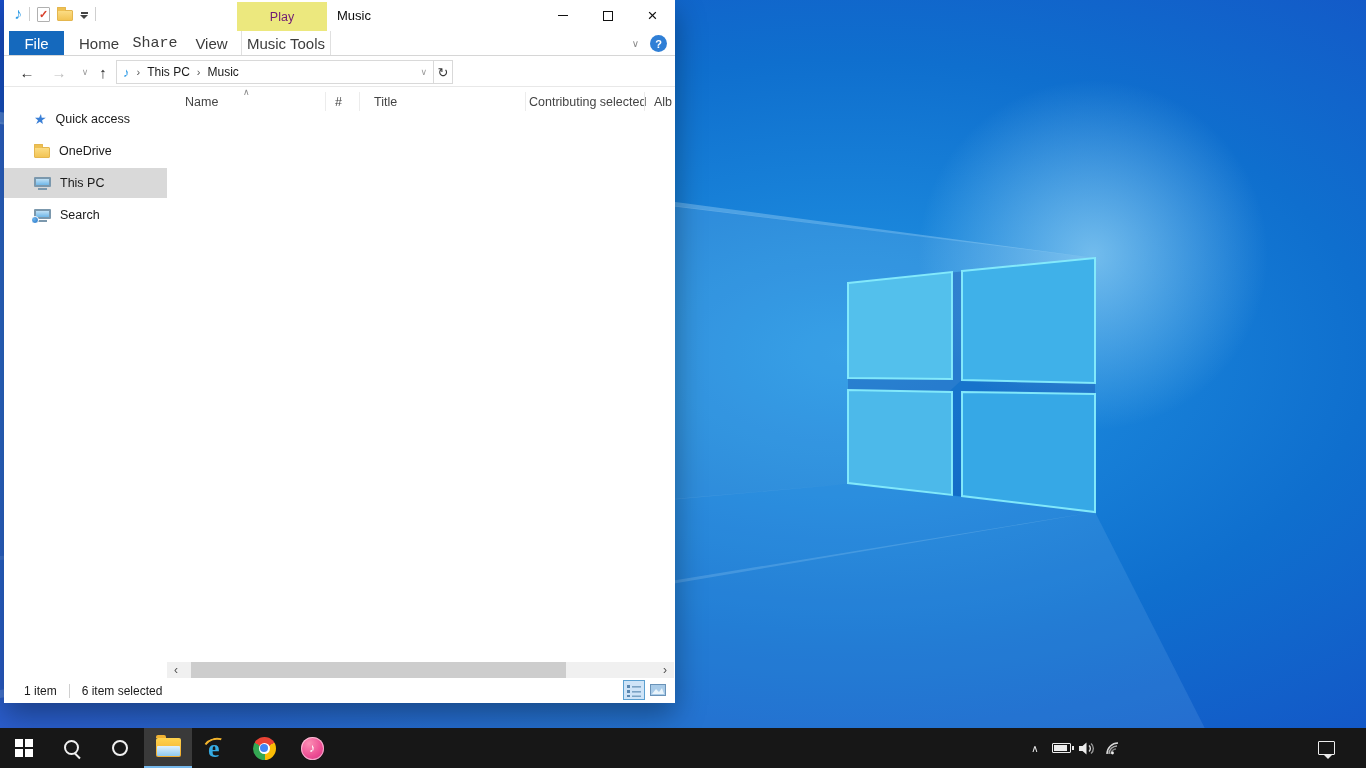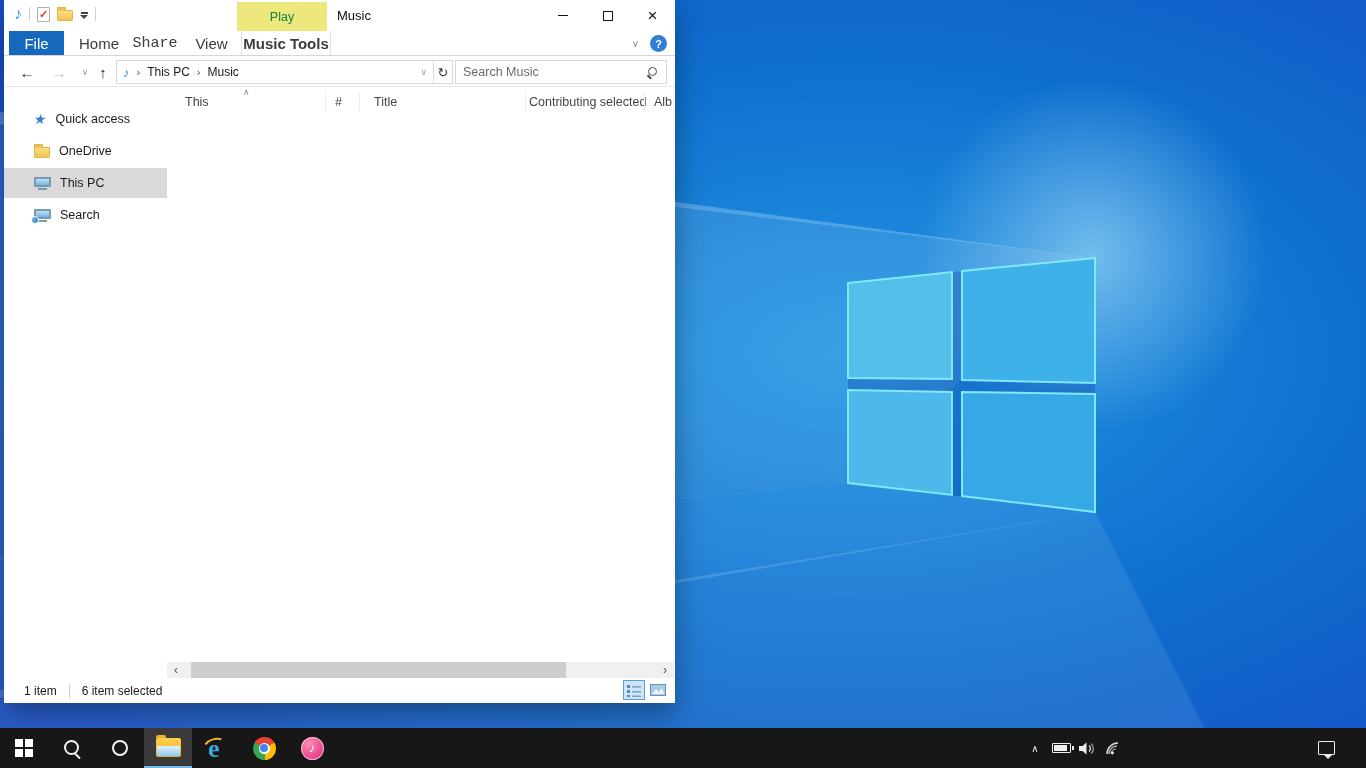--- a/index.html
+++ b/index.html
@@ -21,34 +21,34 @@
   .note-glyph { color:#2e9be6; font-size:16px; line-height:16px; }
   .prop-icon { position:relative; width:13px; height:15px; background:#fff; border:1px solid #b0b0b0; border-radius:1px; }
   .prop-icon span { position:absolute; left:1px; top:0px; color:#d8402b; font-size:11px; font-weight:bold; line-height:13px; }
   .folder { position:relative; width:16px; height:11px; background:linear-gradient(#fbdc84,#f2c454); border:1px solid #e4b64e; border-radius:1px; margin-top:3px; }
   .folder::before { content:""; position:absolute; top:-4px; left:-1px; width:7px; height:3px; background:#eec052; border:1px solid #e4b64e; border-bottom:none; border-radius:1px 1px 0 0; }
   .qat-drop { display:flex; flex-direction:column; align-items:center; gap:1px; padding-top:2px; }
   .qat-drop .bar { width:7px; height:2px; background:#444; }
   .qat-drop .tri { width:0; height:0; border-left:4px solid transparent; border-right:4px solid transparent; border-top:4px solid #444; }
 
   .play-tab { position:absolute; left:233px; top:2px; width:90px; height:29px; background:#ece87e;
-              display:flex; align-items:center; justify-content:center; color:#15803d; font-size:12.5px; }
+              display:flex; align-items:center; justify-content:center; color:#701a75; font-size:12.5px; }
   .win-title { position:absolute; left:333px; top:8px; font-size:13px; color:#0c0c0c; }
   .win-controls { position:absolute; right:0; top:0; display:flex; }
   .win-btn { width:45px; height:31px; display:flex; align-items:center; justify-content:center; }
   .min-glyph { width:10px; height:1px; background:#111; }
   .max-glyph { width:10px; height:10px; border:1px solid #111; }
   .close-glyph { color:#111; font-size:17px; line-height:16px; }
 
   
   .tabs-row { position:relative; height:25px; display:flex; align-items:stretch; border-bottom:1px solid #d6d6d6; background:#fff; }
   .tab { display:flex; align-items:center; justify-content:center; color:#3c3c3c; font-size:15px; }
   .tab-file { margin-left:5px; width:55px; background:#1569bd; color:#fff; }
   .tab-home { width:62px;padding-left:8px; } .tab-share { width:58px;font-family:Liberation Mono, monospace; } .tab-view { width:55px; }
-  .tab-tools { margin-left:2px; width:90px; border-left:1px solid #e0e0e0; border-right:1px solid #e0e0e0;font-weight:bold; }
+  .tab-tools { margin-left:2px; width:90px; border-left:1px solid #e0e0e0; border-right:1px solid #e0e0e0; }
   .ribbon-ctl { position:absolute; right:8px; top:0; height:25px; display:flex; align-items:center; gap:11px; }
   .rib-chev { color:#8a8a8a; font-size:10px; }
   .help-circle { width:17px; height:17px; border-radius:50%; background:#2f7fd6; color:#fff; font-size:11px; font-weight:bold;
                  display:flex; align-items:center; justify-content:center; }
 
   
   .nav-row { position:relative; height:31px; border-bottom:1px solid #e8e8e8; background:#fff; }
   .nav-btn { position:absolute; top:5px; width:22px; height:22px; display:flex; align-items:center; justify-content:center; font-size:15px; }
   .nav-back { left:12px; color:#2a2a2a; } .nav-fwd { left:44px; color:#bdbdbd; }
   .nav-chev { left:70px; color:#9a9a9a; font-size:9px; } .nav-up { left:88px; color:#2a2a2a; }
@@ -218,24 +218,20 @@
     <span class="nav-btn nav-up">↑</span>
     <div class="crumb-box">
       <span class="crumb-note">♪</span>
       <span class="crumb-sep">›</span>
       <span>This PC</span>
       <span class="crumb-sep">›</span>
       <span>Music</span>
       <span class="crumb-chev">∨</span>
     </div>
     <div class="refresh-box">↻</div>
-    <div class="search-box">
-      <input placeholder="Search Music" style="">
-      <span class="mag"></span>
-    </div>
   </div>
 
   <div class="main">
     <div class="sidebar">
       <div class="side-item">
         <span class="star-glyph">★</span>
         <span>Quick access</span>
       </div>
       <div class="side-item">
         <span class="folder"></span>
@@ -254,21 +250,21 @@
             <i class="std" style="display:block"></i>
             <i class="net-globe" style="display:block"></i>
           </span>
         <span>Search</span>
       </div>
     </div>
 
     <div class="content">
       <div class="col-headers">
         <span class="sort-chev">∧</span>
-        <span class="col-label" style="left:18px">This</span>
+        <span class="col-label" style="left:18px">Name</span>
         <span class="col-label" style="left:168px">#</span>
         <span class="col-label" style="left:207px">Title</span>
         <span class="col-label" style="left:362px">Contributing selected</span>
         <span class="col-label" style="left:487px">Alb</span>
         <span class="col-div" style="left:158px"></span>
         <span class="col-div" style="left:192px"></span>
         <span class="col-div" style="left:358px"></span>
         <span class="col-div" style="left:477px"></span>
       </div>
     </div>

